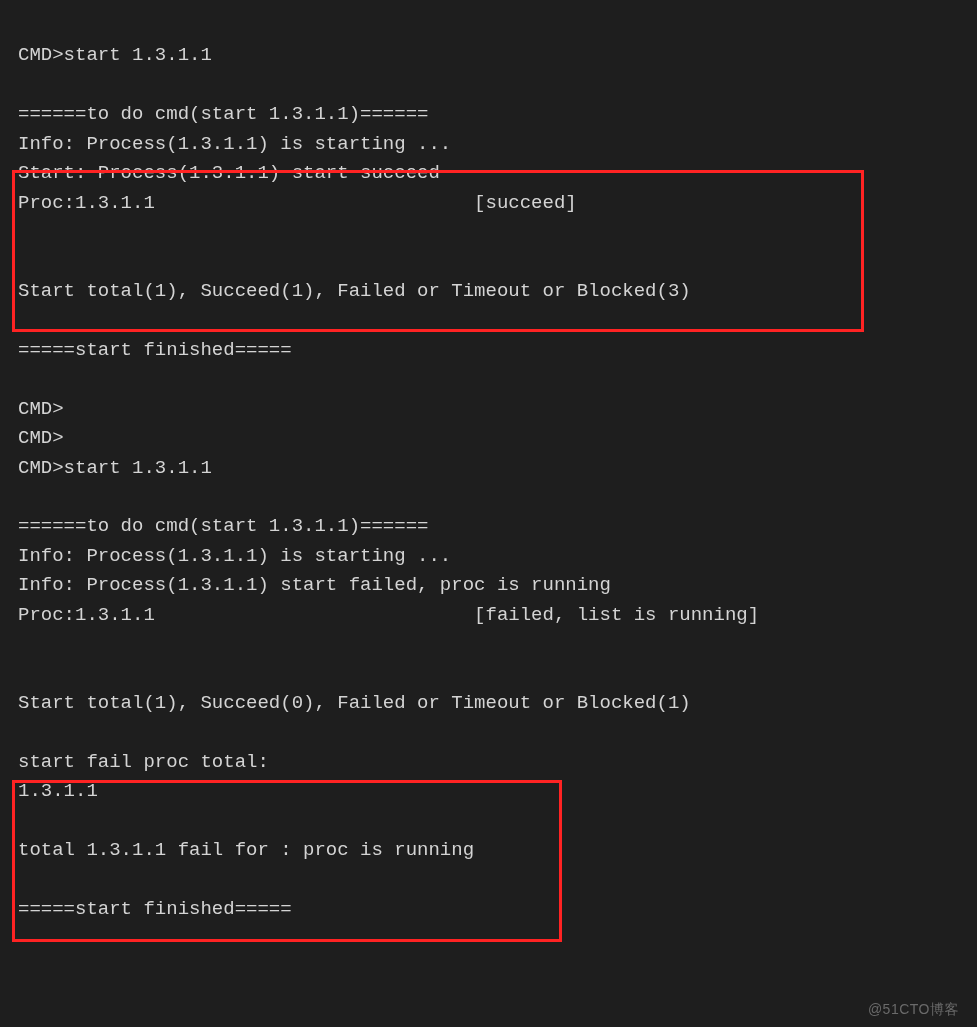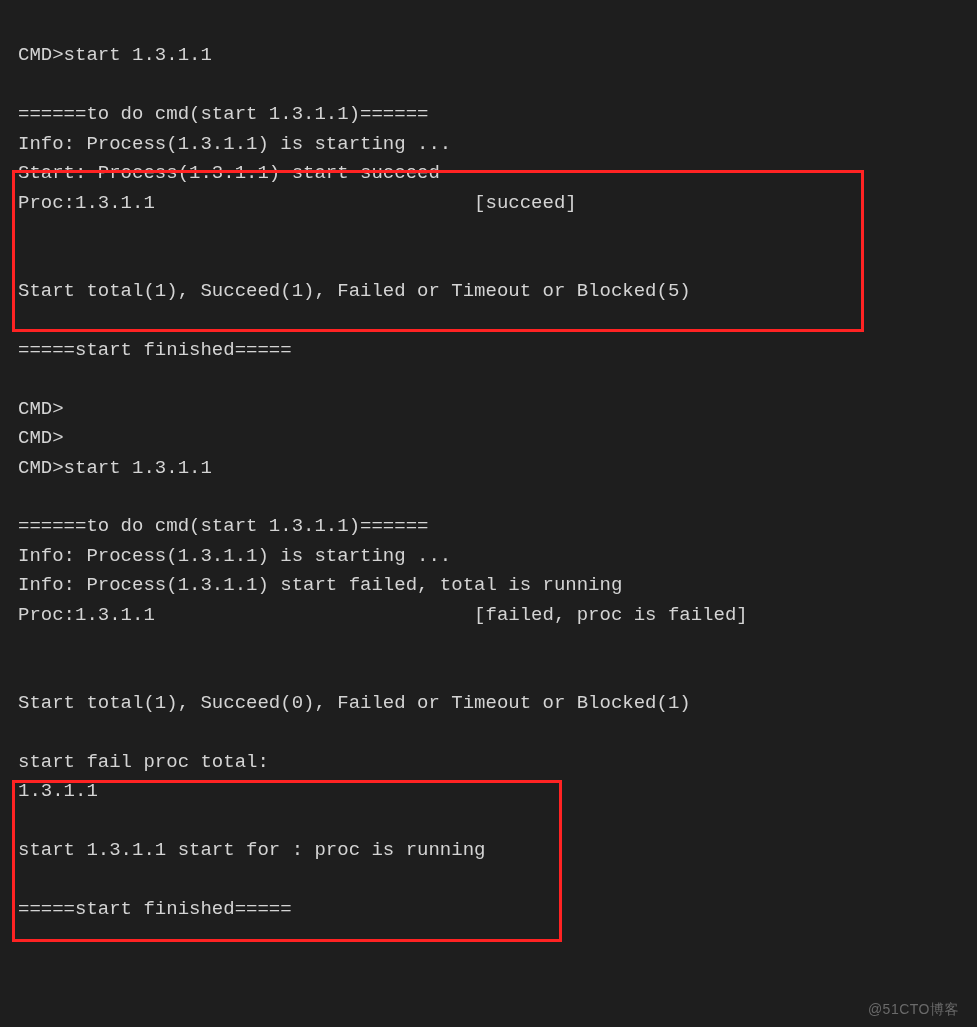--- a/index.html
+++ b/index.html
@@ -53,40 +53,40 @@
 
 <div class="terminal">
 <span>CMD&gt;start 1.3.1.1</span>
 <span></span>
 <span>======to do cmd(start 1.3.1.1)======</span>
 <span>Info: Process(1.3.1.1) is starting ...</span>
 <span>Start: Process(1.3.1.1) start succeed</span>
 <span>Proc:1.3.1.1                            [succeed]</span>
 <span></span>
 <span></span>
-<span>Start total(1), Succeed(1), Failed or Timeout or Blocked(5)</span>
+<span>Start total(1), Succeed(1), Failed or Timeout or Blocked(3)</span>
 <span></span>
 <span>=====start finished=====</span>
 <span></span>
 <span>CMD&gt;</span>
 <span>CMD&gt;</span>
 <span>CMD&gt;start 1.3.1.1</span>
 <span></span>
 <span>======to do cmd(start 1.3.1.1)======</span>
 <span>Info: Process(1.3.1.1) is starting ...</span>
-<span>Info: Process(1.3.1.1) start failed, total is running</span>
-<span>Proc:1.3.1.1                            [failed, proc is failed]</span>
+<span>Info: Process(1.3.1.1) start failed, proc is running</span>
+<span>Proc:1.3.1.1                            [failed, list is running]</span>
 <span></span>
 <span></span>
 <span>Start total(1), Succeed(0), Failed or Timeout or Blocked(1)</span>
 <span></span>
 <span>start fail proc total:</span>
 <span>1.3.1.1</span>
 <span></span>
-<span>start 1.3.1.1 start for : proc is running</span>
+<span>total 1.3.1.1 fail for : proc is running</span>
 <span></span>
 <span>=====start finished=====</span>
 </div>
 
 <div class="box box1"></div>
 <div class="box box2"></div>
 
 <div class="watermark">@51CTO博客</div>
 
 </body></html>

